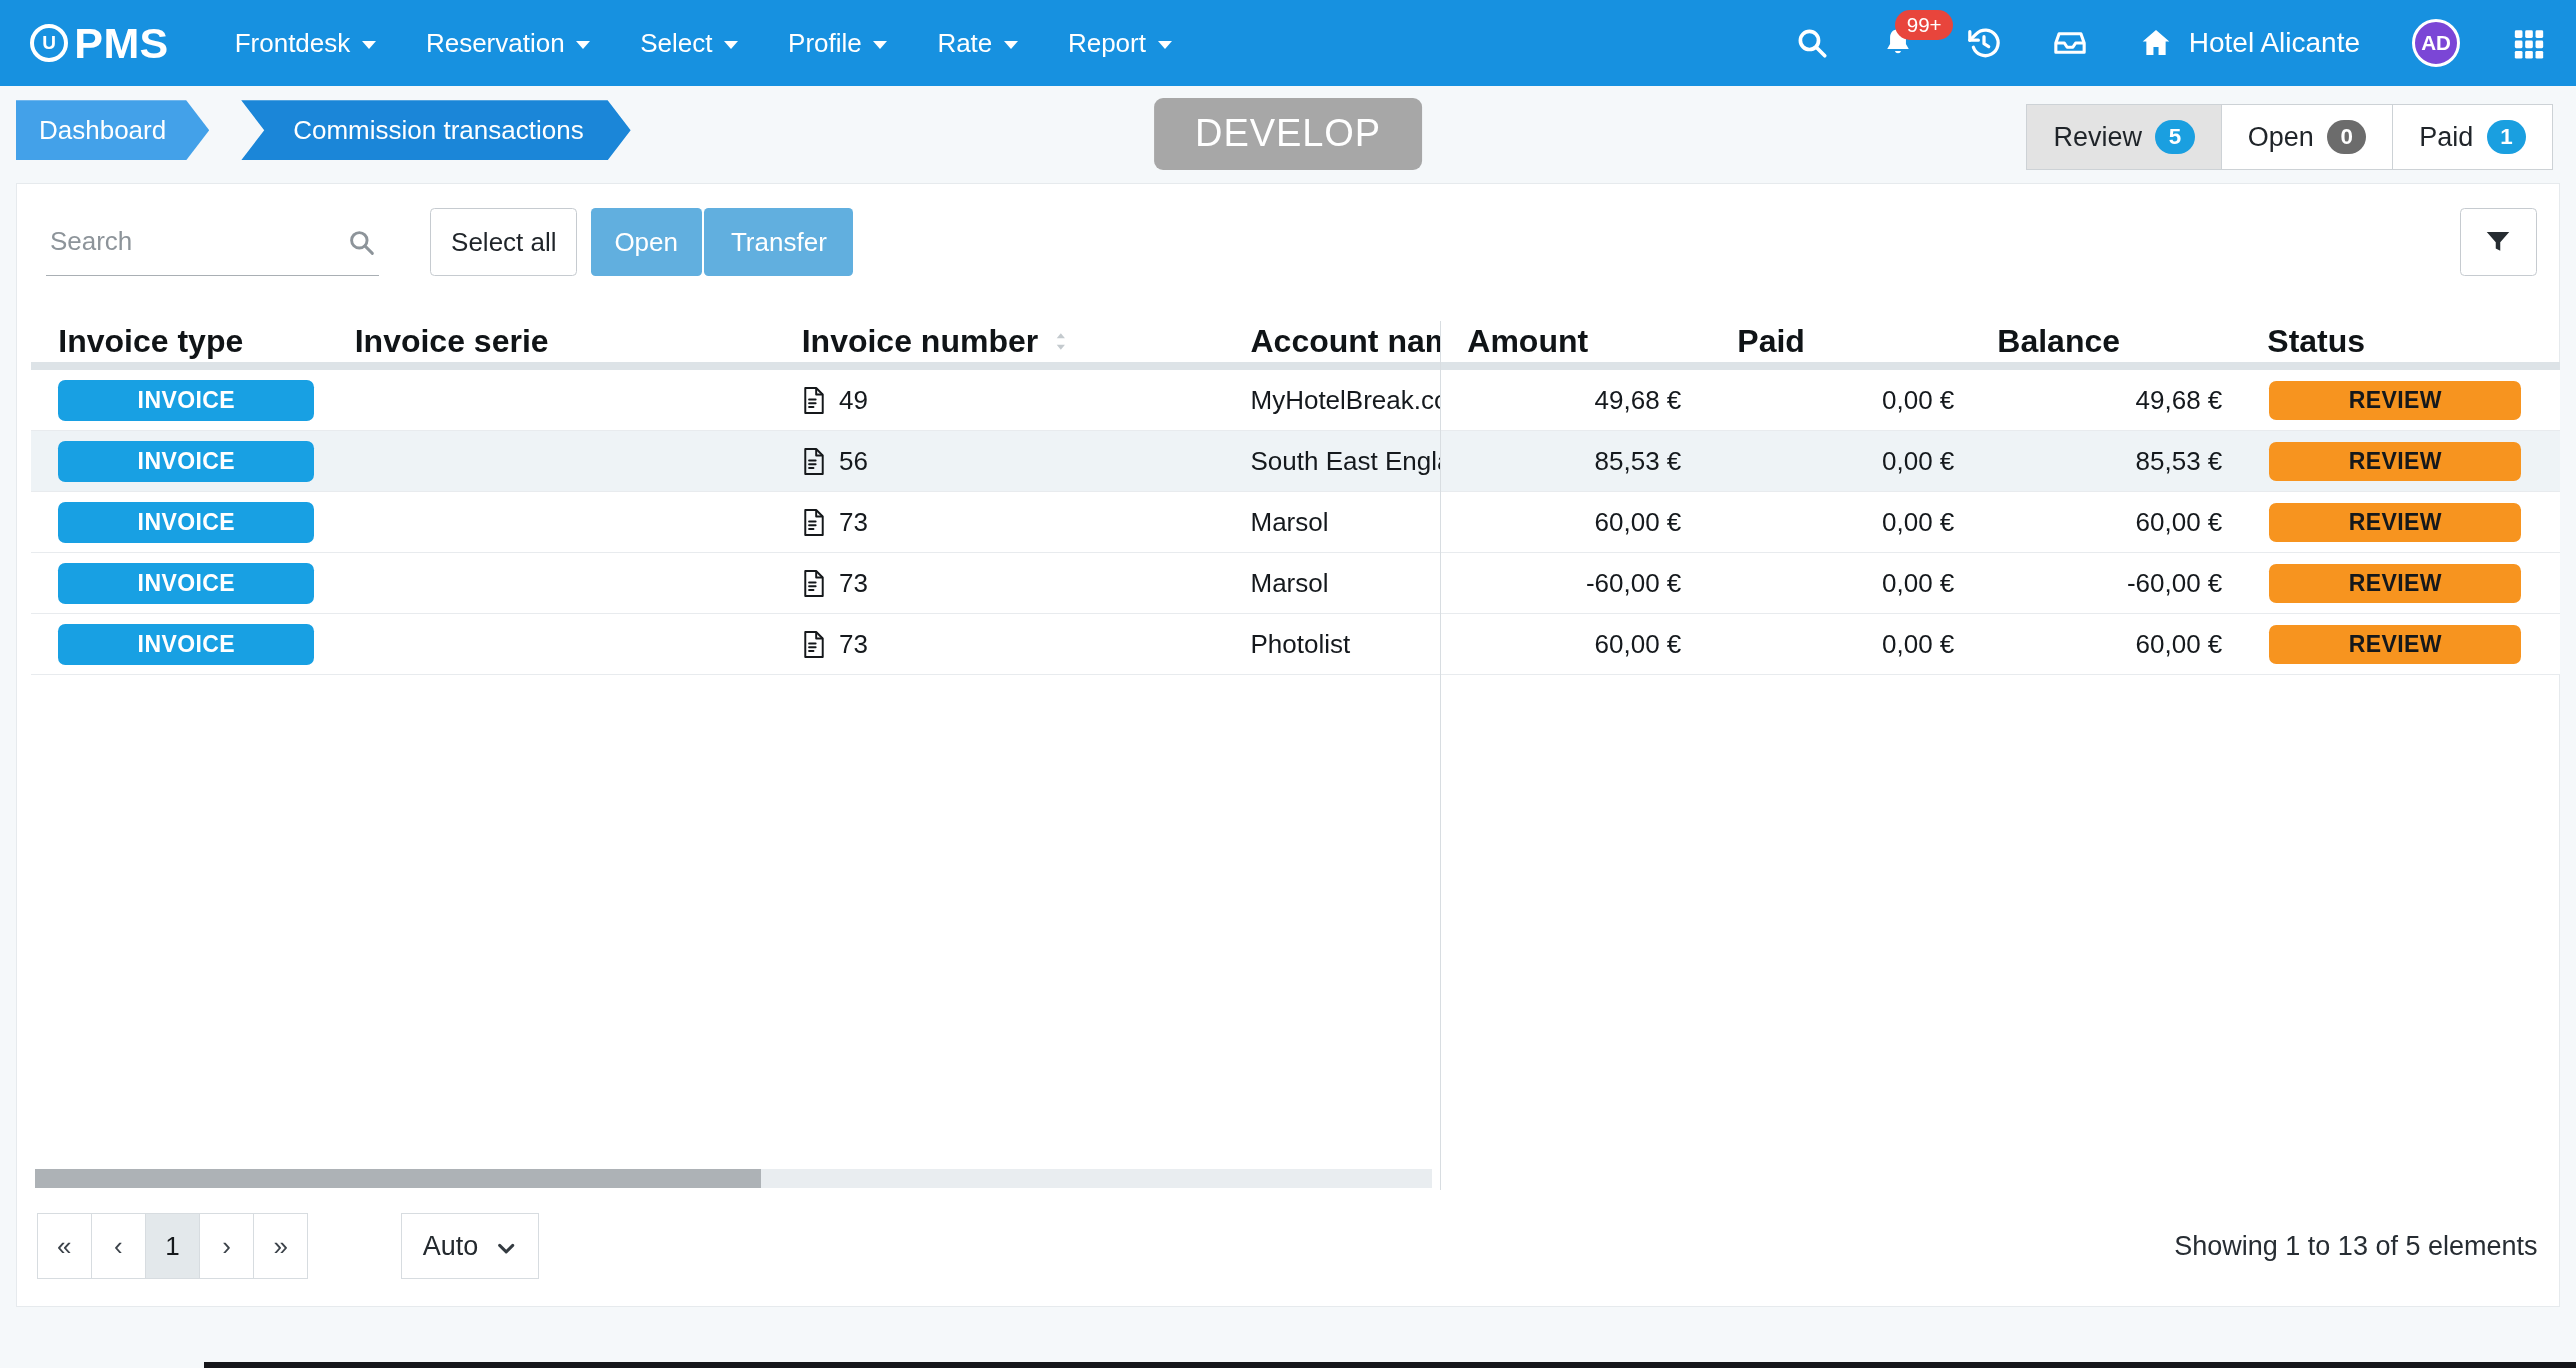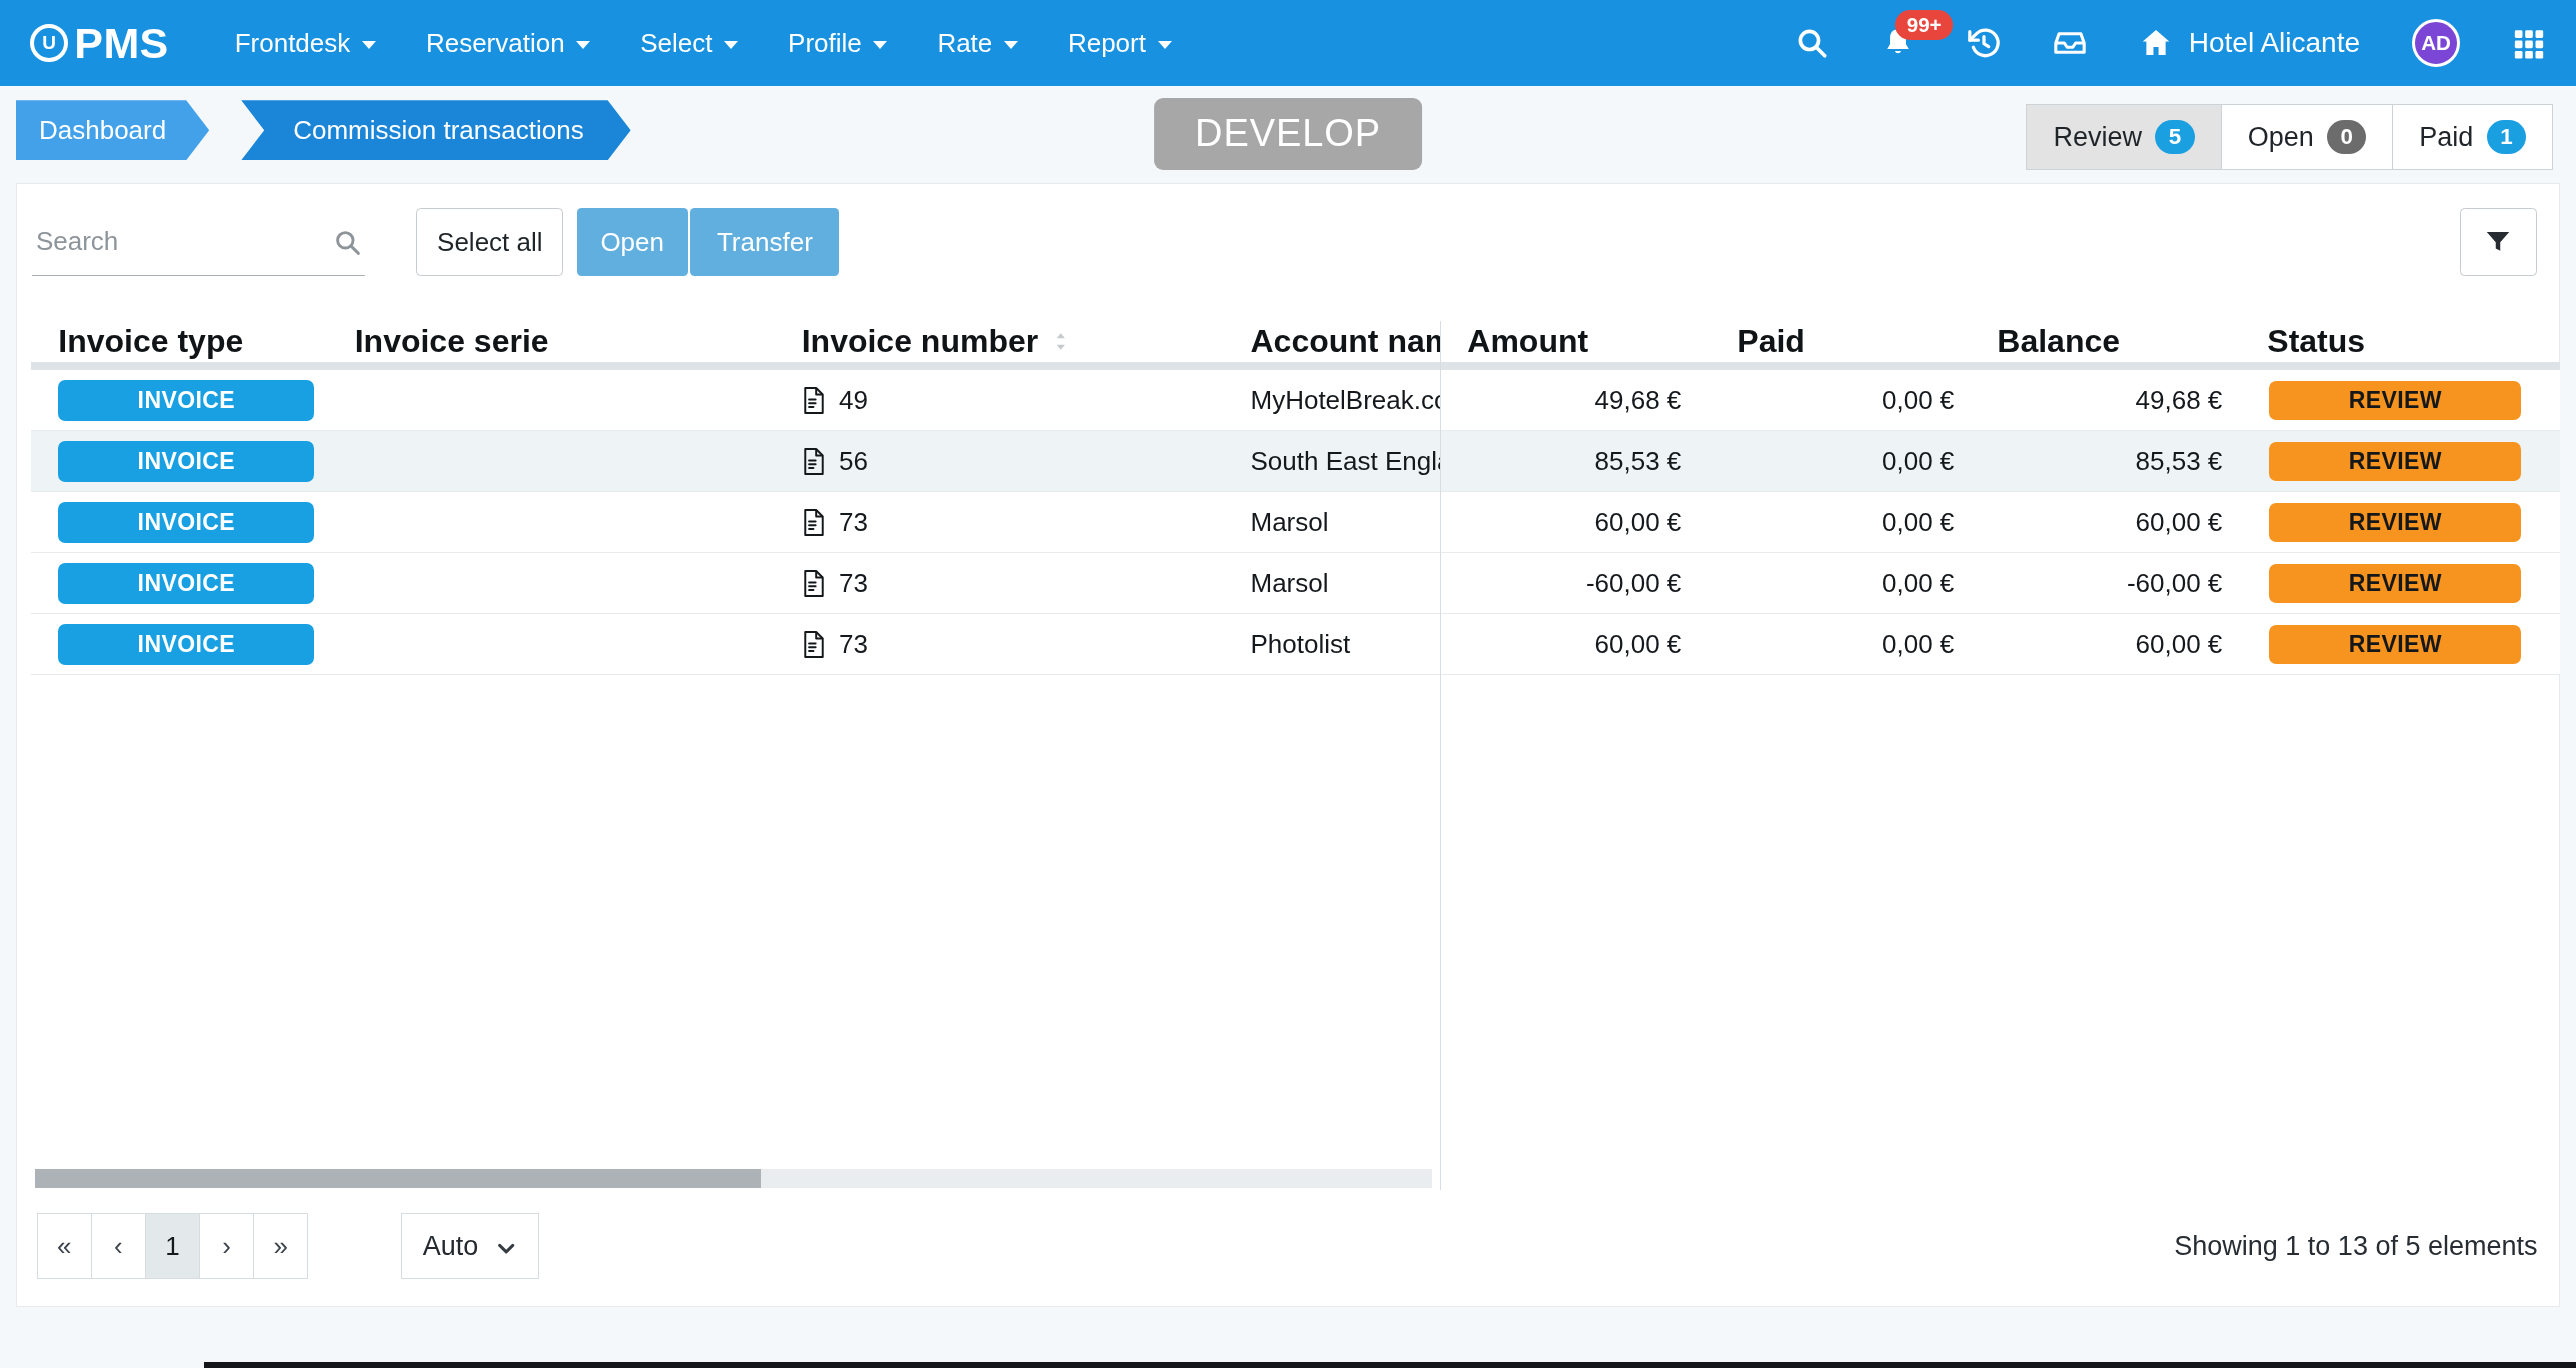--- a/index.html
+++ b/index.html
@@ -11,21 +11,21 @@
   .navbar { height:86px; background:var(--navbar,#1791e0); display:flex; align-items:center; padding:0 30px; color:#fff; }
   .logo { display:flex; align-items:center; gap:6.3px; cursor:pointer; }
   .logo-ring { width:38px; height:38px; border:4.5px solid #fff; border-radius:50%; display:flex; align-items:center; justify-content:center; font-weight:700; font-size:19px; }
   .logo-text { font-size:43px; font-weight:800; letter-spacing:0.4px; }
   .menu { display:flex; list-style:none; margin-left:66px; gap:50px; }
   .menu-item { display:flex; align-items:center; gap:11.6px; font-size:26px; cursor:pointer; }
   .caret { width:0; height:0; border-left:7.2px solid transparent; border-right:7.2px solid transparent; border-top:8px solid #fff; margin-top:3.6px; }
   .nav-right { margin-left:auto; display:flex; align-items:center; gap:52px; }
   .nav-ic { width:34px; height:34px; display:block; cursor:pointer; }
   .bell-wrap { position:relative; cursor:pointer; }
-  .notif-badge { position:absolute; top:-16px; left:14.3px; background:var(--notification,#e8453c); border-radius:15px; padding:3.6px 11.6px; font-size:20.6px; font-weight:700; line-height:1.1; }
+  .notif-badge { position:absolute; top:-16px; left:14.3px; background:var(--notification,#e8453c); border-radius:15px; padding:3.6px 11.6px; font-size:20.6px; font-weight:400; line-height:1.1; }
   .hotel { display:flex; align-items:center; gap:16px; font-size:28px; cursor:pointer; }
   .avatar { width:48px; height:48px; border-radius:50%; background:var(--avatar,#7b46d6); border:3.6px solid #fff; display:flex; align-items:center; justify-content:center; font-size:20.6px; font-weight:700; cursor:pointer; }
 
   
   .crumb-row { position:relative; height:97px; background:#f5f8fa; }
   .crumbs { position:absolute; left:16px; top:14.3px; display:flex; height:60px;gap:48px; }
   .crumb { display:flex; align-items:center; color:#fff; font-size:26px; cursor:pointer; height:100%; }
   .crumb.c0 { background:var(--breadcrumb_light,#43a1e9); padding:0 43px 0 23px; clip-path:polygon(0 0, calc(100% - 23px) 0, 100% 50%, calc(100% - 23px) 100%, 0 100%); z-index:2; }
   .crumb.c1 { background:var(--breadcrumb_dark,#1b86d8); padding:0 47px 0 52px; margin-left:-16px; clip-path:polygon(0 0, calc(100% - 23px) 0, 100% 50%, calc(100% - 23px) 100%, 0 100%, 23px 50%); z-index:1; }
   .develop { position:absolute; left:50%; transform:translateX(-50%); top:11.6px; height:72px; padding:0 41px; background:var(--develop_badge,#a7a7a7); color:#fff; border-radius:9px; display:flex; align-items:center; font-size:38px; font-weight:400; letter-spacing:0.9px; }
@@ -33,21 +33,21 @@
   .tab { display:flex; align-items:center; gap:13.4px; padding:0 26px; font-size:27px; color:#1f2429; border-left:0.9px solid #cdd2d6; cursor:pointer; }
   .tab:first-child { border-left:none; }
   .tab.active { background:#e3e3e3; }
   .pill { min-width:27px; padding:3.6px 13.4px; border-radius:21.5px; color:#fff; font-size:22.4px; font-weight:700; text-align:center; }
 
   
   .card { margin:0 16px; background:#fff; border:0.9px solid #e6eaed; height:1124px; position:relative; }
 
   
   .toolbar { display:flex; align-items:center; padding:24px 14.3px 0 14.3px; }
-  .search-box { position:relative; width:333px; height:68px; margin-left:1px; }
+  .search-box { position:relative; width:333px; height:68px; margin-left:15px; }
   .search-box input { width:100%; height:100%; border:none; border-bottom:1.8px solid #a9afb4; background:transparent; outline:none; font-size:26px; color:#30363c; padding:0 48px 0 3.6px; font-family:inherit; }
   .search-box input::placeholder { color:#8d949a; }
   .search-glyph { position:absolute; right:3.6px; top:19.7px; width:29px; height:29px; }
   .btn { height:68px; border-radius:4.5px; font-size:26px; font-family:inherit; cursor:pointer; display:flex; align-items:center; justify-content:center; }
   .btn-white { background:#fff; border:0.9px solid #c6cbd0; color:#1f2429; }
   .btn-blue { background:var(--action_button,#61afdf); border:none; color:#fff; }
   .btn-selectall { margin-left:51px; width:147px; }
   .btn-open { margin-left:13.4px; width:111px; }
   .btn-transfer { margin-left:2.7px; width:149px; }
   .btn-filter { margin-left:auto; margin-right:8px; width:77px; }

